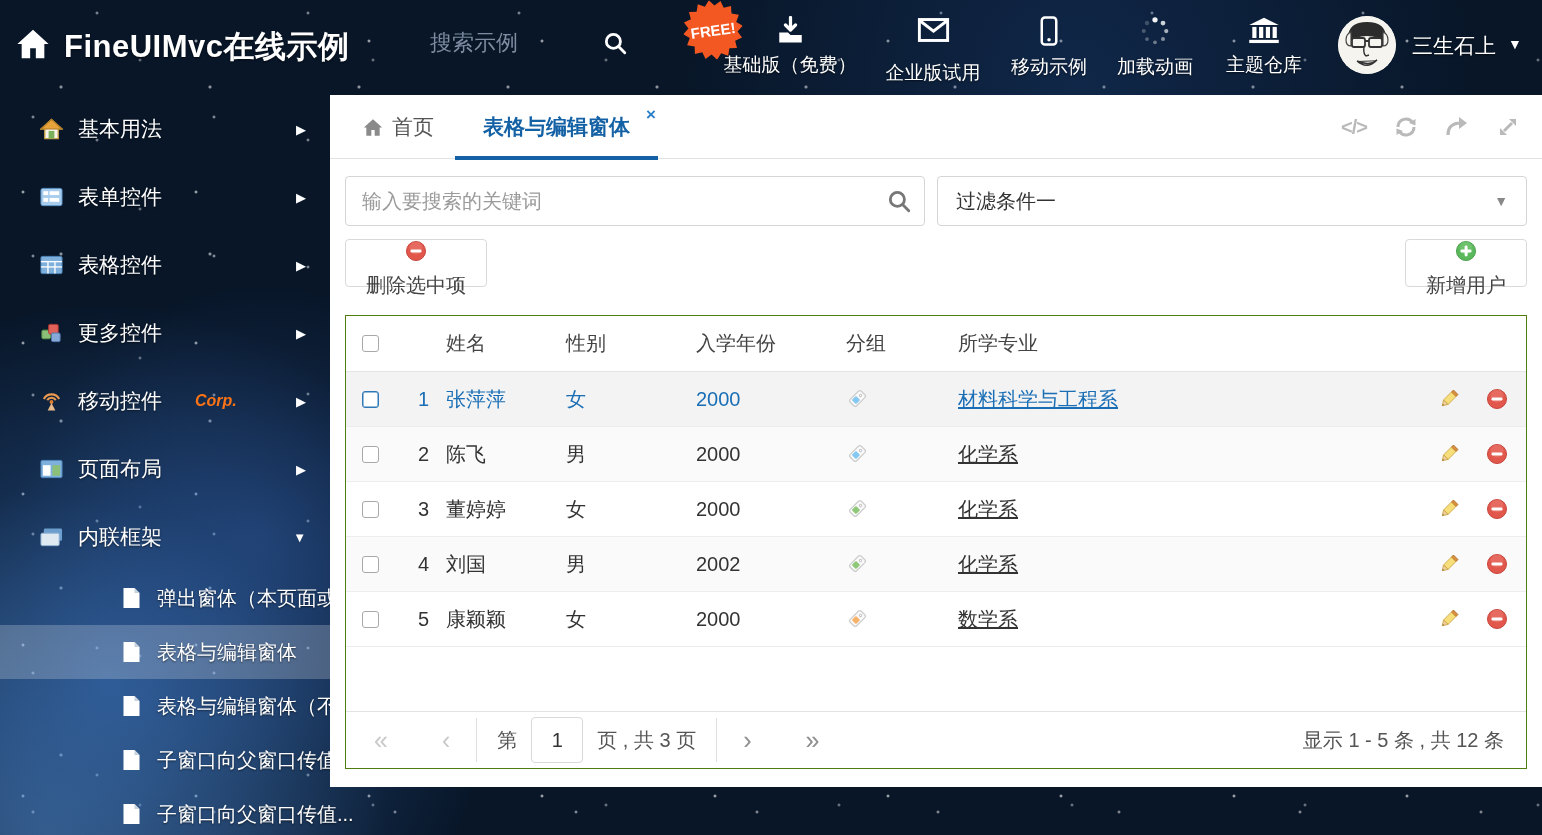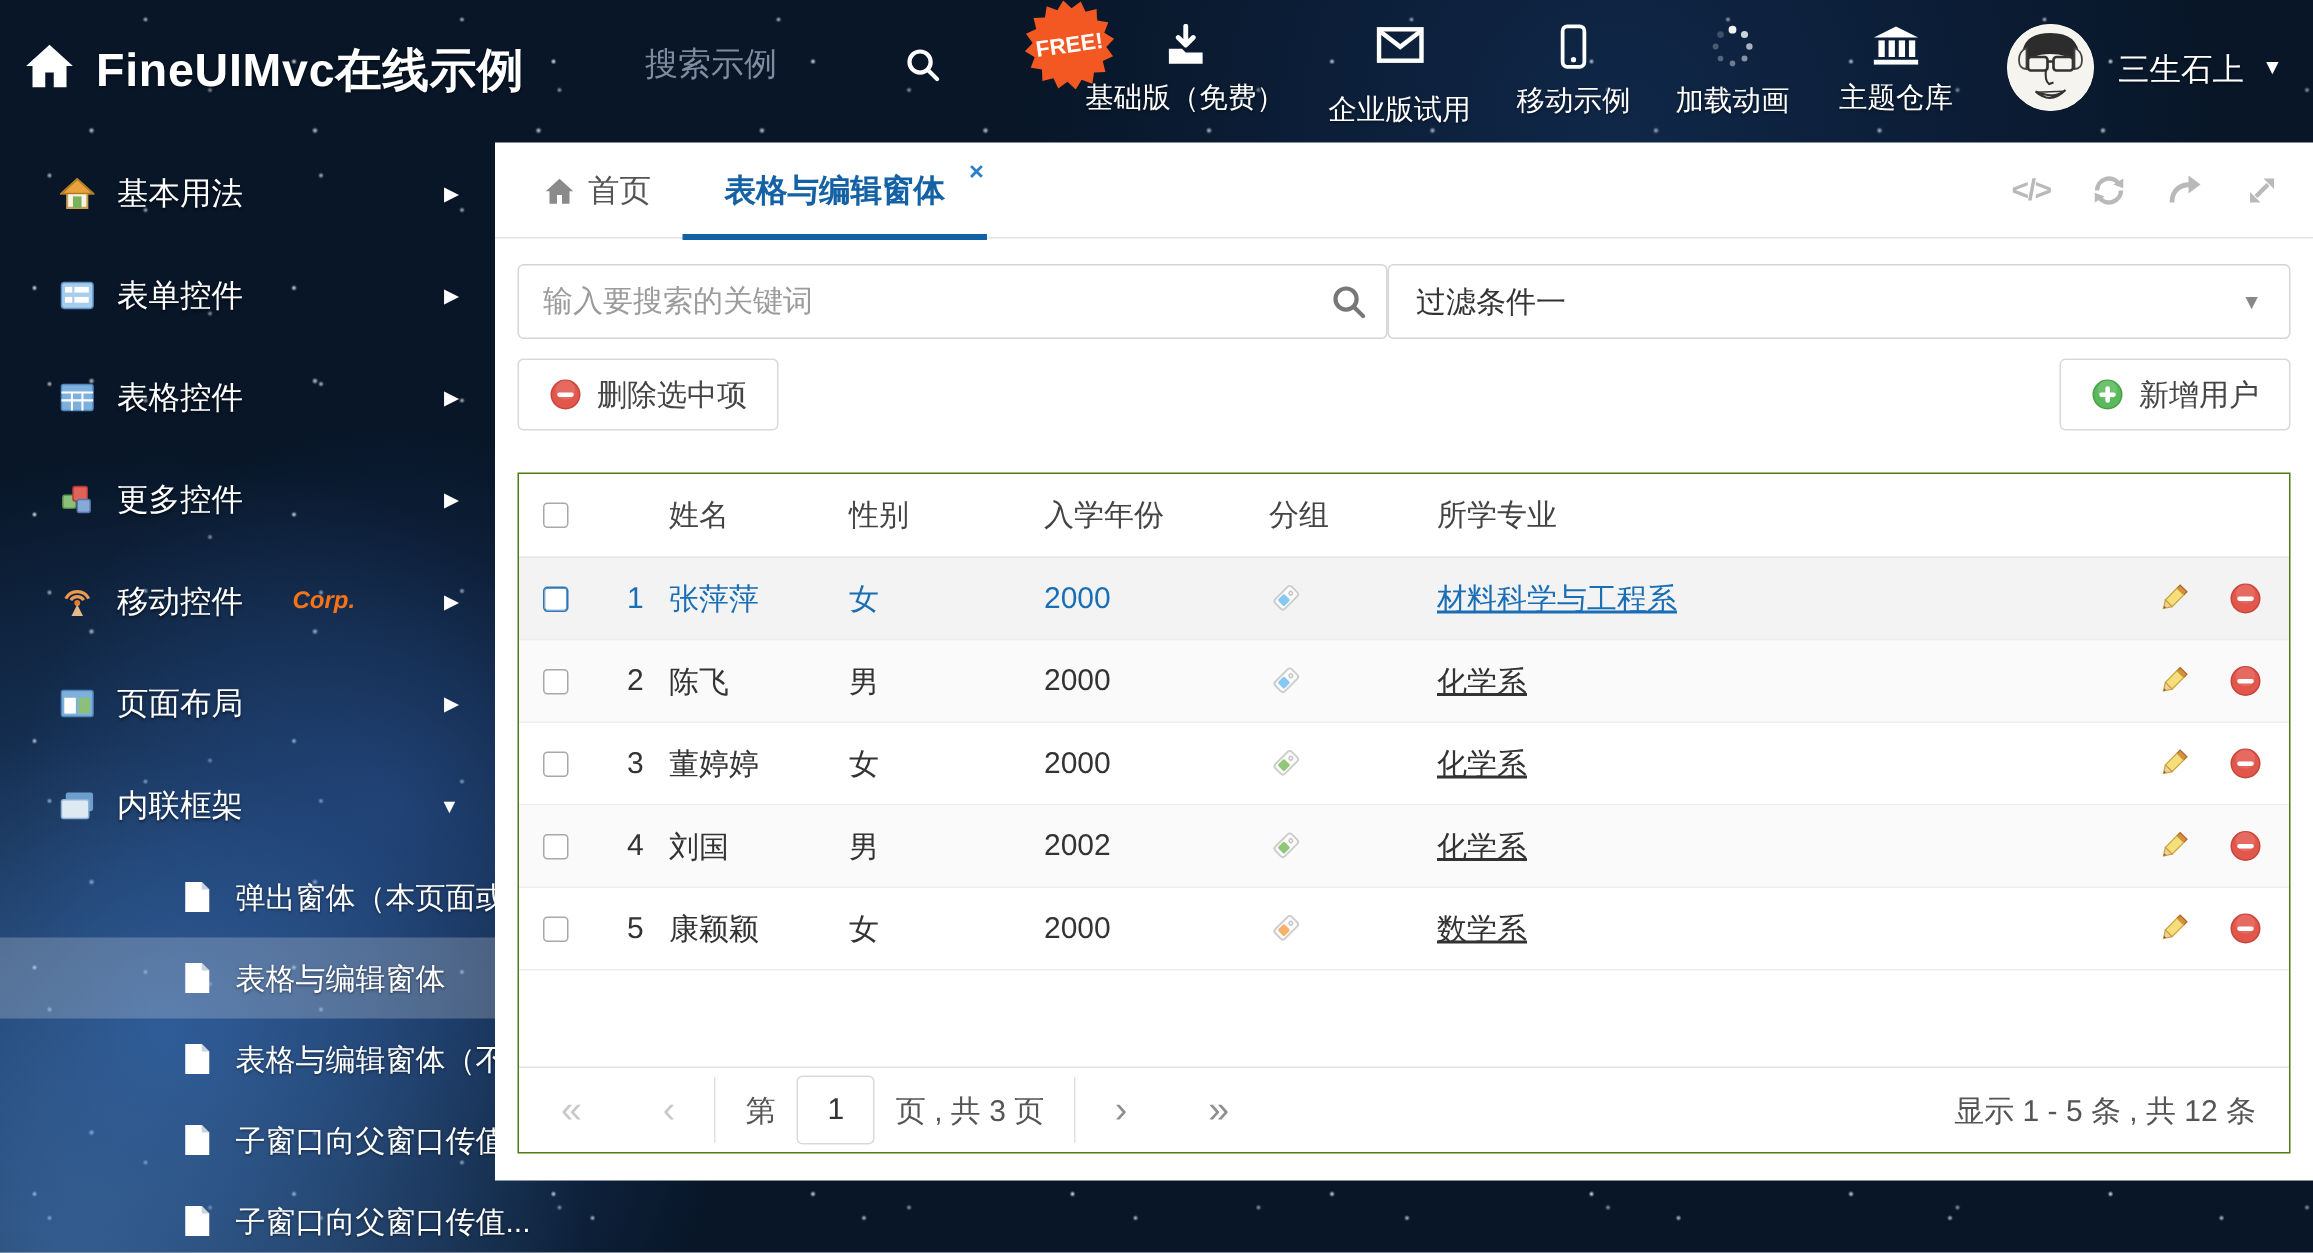--- a/index.html
+++ b/index.html
@@ -50,29 +50,29 @@
   .tabbar { position:relative; height:64px; border-bottom:1px solid #e2e2e2; }
   .tab-home { position:absolute; left:33px; top:0; height:64px; display:flex; align-items:center; gap:9px; cursor:pointer; }
   .tab-home .lbl { font-size:21px; color:#555; }
   .tab-active { position:absolute; left:125px; top:0; height:64px; padding:0 28px; display:flex; align-items:center; cursor:pointer; }
   .tab-active .lbl { font-size:21px; font-weight:bold; color:#1462a5; }
   .tab-active .underline { position:absolute; left:0; right:0; bottom:-1px; height:4px; background:#1462a5; }
   .tab-close { position:absolute; right:2px; top:10px; font-size:17px; font-weight:bold; color:#2a7fc9; cursor:pointer; }
   .tab-tools { position:absolute; right:22px; top:0; height:64px; display:flex; align-items:center; gap:27px; }
   .tool-ic { color:#b9b9b9; cursor:pointer; display:flex; align-items:center; }
   .tool-code { font-size:20px; font-weight:bold; letter-spacing:-1px; }
-  .filter-row { display:flex; margin:17px 15px 0 15px; }
+  .filter-row { display:flex; gap:12px; margin:17px 15px 0 15px; }
   .search-box { position:relative; width:580px; height:50px; }
   .search-box input { width:100%; height:100%; border:1px solid #d5d5d5; border-radius:4px; padding:0 48px 0 16px; font-size:20px; color:#333; font-family:inherit; outline:none; }
   .search-box input::placeholder { color:#9b9b9b; }
   .search-box .mag { position:absolute; right:13px; top:12px; }
   .filter-select { flex:1; height:50px; border:1px solid #d5d5d5; border-radius:4px; display:flex; align-items:center; padding:0 18px; font-size:20px; color:#333; cursor:pointer; }
   .filter-select .caret { margin-left:auto; color:#888; font-size:14px; }
   .btn-row { display:flex; justify-content:space-between; margin:13px 15px 9px 15px; }
-  .btn { height:48px; background:#fff; border:1px solid #d9d9d9; border-radius:4px; display:flex; align-items:center; gap:10px; padding:0 20px; font-size:20px; color:#444; cursor:pointer; }
+  .btn { height:48px; background:#fff; border:1px solid #d9d9d9; border-radius:4px; display:flex; align-items:center; gap:10px; padding:0 20px; font-size:20px; color:#444; cursor:pointer;flex-direction:column; }
   .grid { position:absolute; left:15px; right:15px; top:220px; bottom:18px; border:1px solid #4d7c0f; display:flex; flex-direction:column; background:#fff; }
   .thead { height:56px; display:flex; align-items:center; border-bottom:1px solid #e4e4e4; font-size:20px; color:#444; flex-shrink:0; }
   .trow { height:55px; display:flex; align-items:center; border-bottom:1px solid #ededed; font-size:20px; color:#333; flex-shrink:0; }
   .trow.stripe { background:#fafafa; }
   .trow.selected { background:#f3f3f3; color:#1a6eb5; }
   .trow.selected .major-link { color:#1a6eb5; }
   .c-check { width:55px; padding-left:16px; display:flex; align-items:center; }
   .c-num { width:45px; text-align:center; }
   .c-name { width:120px; }
   .c-gender { width:130px; }

